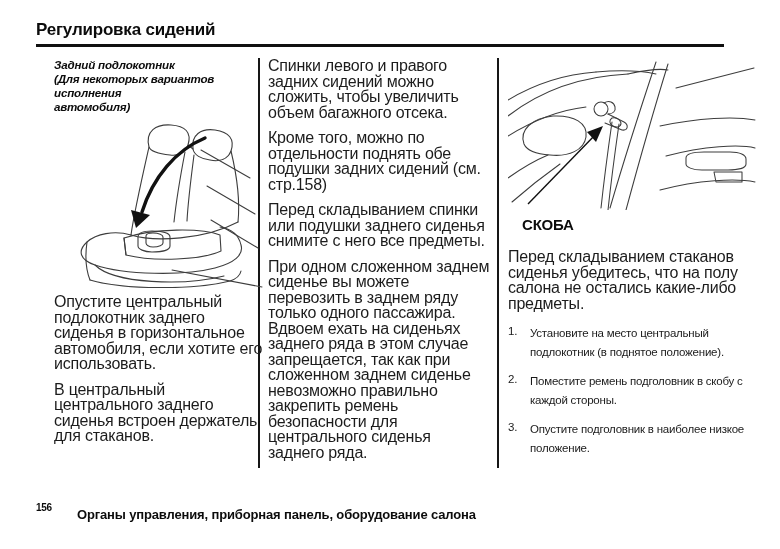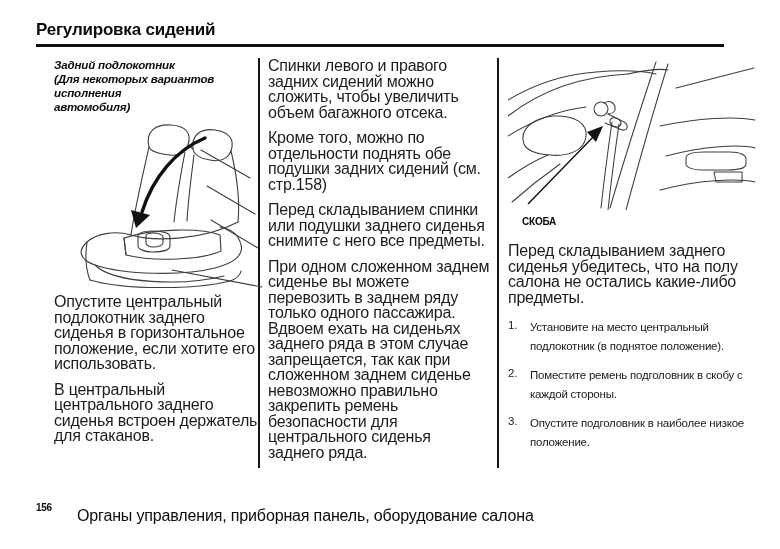--- a/index.html
+++ b/index.html
@@ -68,21 +68,21 @@
     font-size: 16px;
     line-height: 15.5px;
     letter-spacing: -0.22px;
     color: #1c1c1c;
     margin: 0 0 10px 0;
   }
 
   .illustration { display: block; margin: 2px 0 6px 0; }
 
   .callout-label {
-    font-size: 10px;
+    font-size: 15px;
     font-weight: bold;
     color: #0c0c0c;
     letter-spacing: -0.2px;
     margin: 2px 0 0 14px;
   }
 
   .intro-para { margin-top: 16px; }
 
   .steps { margin-top: 13px; }
   .step {
@@ -109,22 +109,22 @@
     top: 502px;
     font-size: 10px;
     font-weight: bold;
     color: #0c0c0c;
     letter-spacing: -0.3px;
   }
   .footer-chapter {
     position: absolute;
     left: 77px;
     top: 507px;
-    font-size: 16px;
-    font-weight: normal;
+    font-size: 13px;
+    font-weight: bold;
     color: #0c0c0c;
     letter-spacing: -0.15px;
   }
 </style>
 </head>
 <body>
 
 <div class="page">
 
   <div class="page-title">Регулировка сидений</div>
@@ -158,21 +158,21 @@
         <path d="M36 162 C70 172 140 172 176 163 C182 161 186 158 187 153"></path>
         <path d="M70 120 C100 110 148 110 166 117 L167 133 C148 142 100 144 72 137 Z"></path>
         <path d="M70 120 L72 137"></path>
         <path d="M84 119 C84 115 90 113 98 113 C108 113 116 115 116 119 L116 128 C116 132 108 134 98 134 C90 134 84 131 84 128 Z"></path>
         <path d="M92 118 C92 116 95 115 99 115 C105 115 109 117 109 119 L109 125 C109 127 105 129 99 129 C95 129 92 127 92 125 Z"></path>
       </g>
       <path d="M151 20 C122 32 99 59 88 94" stroke="#111111" stroke-width="3.4" fill="none" stroke-linecap="round"></path>
       <polygon points="82,110 96,97 77,92" fill="#111111"></polygon>
     </svg>
 
-    <p class="body-text">Опустите центральный подлокотник заднего сиденья в горизонтальное положение, если хотите его использовать.</p>
+    <p class="body-text">Опустите центральный подлокотник заднего сиденья в горизонтальное автомобиля, если хотите его использовать.</p>
     <p class="body-text">В центральный центрального заднего сиденья встроен держатель для стаканов.</p>
   </div>
 
   <div class="col col-mid">
     <p class="body-text">Спинки левого и правого задних сидений можно сложить, чтобы увеличить объем багажного отсека.</p>
     <p class="body-text">Кроме того, можно по отдельности поднять обе подушки задних сидений (см. стр.158)</p>
     <p class="body-text">Перед складыванием спинки или подушки заднего сиденья снимите с него все предметы.</p>
     <p class="body-text">При одном сложенном заднем сиденье вы можете перевозить в заднем ряду только одного пассажира. Вдвоем ехать на сиденьях заднего ряда в этом случае запрещается, так как при сложенном заднем сиденье невозможно правильно закрепить ремень безопасности для центрального сиденья заднего ряда.</p>
   </div>
 
@@ -202,21 +202,21 @@
         <path d="M178 98 C178 94 184 92 196 92 L222 92 C232 92 238 95 238 99 L238 104 C238 108 230 110 220 110 L194 110 C184 110 178 107 178 104 Z"></path>
         <path d="M206 112 L234 112 L234 122 L208 122 Z"></path>
         <path d="M152 130 C190 120 228 118 247 122"></path>
       </g>
       <path d="M20 144 L88 74" stroke="#111111" stroke-width="1.4"></path>
       <polygon points="95,66 79,72 88,82" fill="#111111"></polygon>
     </svg>
 
     <div class="callout-label">СКОБА</div>
 
-    <p class="body-text intro-para">Перед складыванием заднего сиденья убедитесь, что на полу салона не остались какие-либо предметы.</p>
+    <p class="body-text intro-para">Перед складыванием стаканов сиденья убедитесь, что на полу салона не остались какие-либо предметы.</p>
 
     <div class="steps">
       <div class="step">
         <span class="step-num">1.</span>
         <span class="step-text">Установите на место центральный подлокотник (в поднятое положение).</span>
       </div>
       <div class="step">
         <span class="step-num">2.</span>
         <span class="step-text">Поместите ремень подголовник в скобу с каждой стороны.</span>
       </div>

